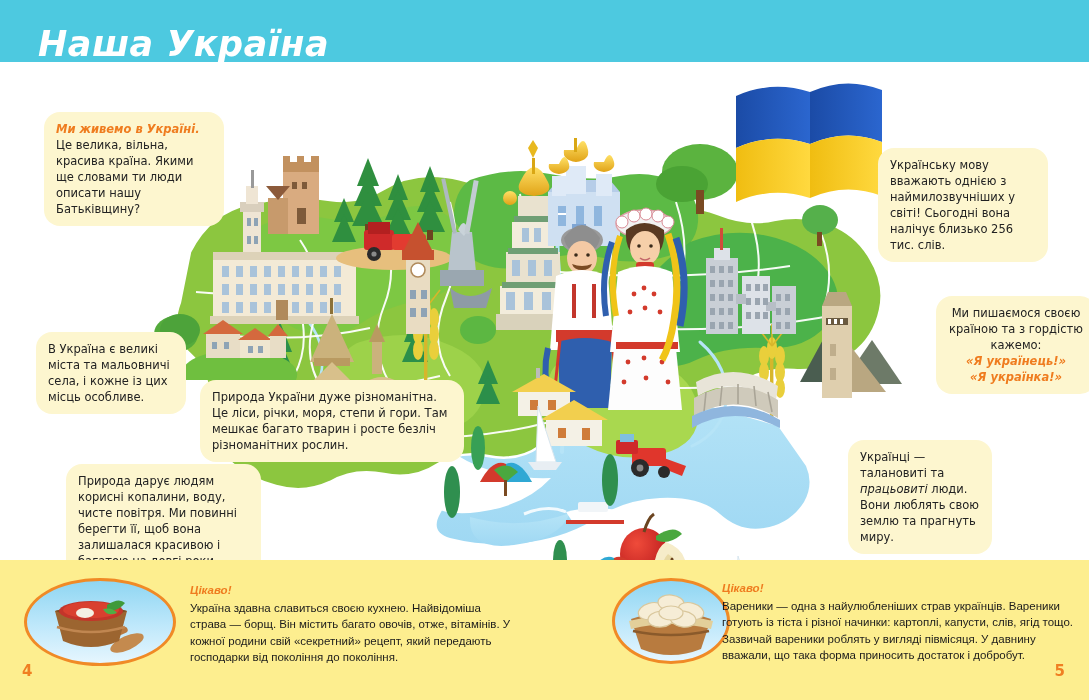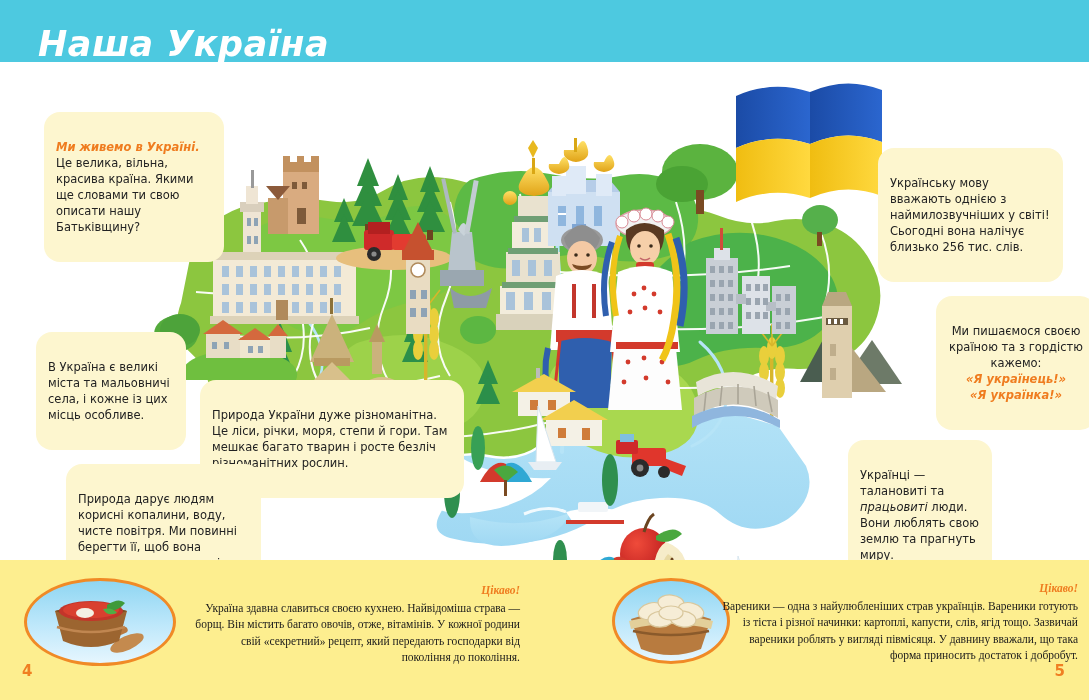--- a/index.html
+++ b/index.html
@@ -43,49 +43,48 @@
     overflow:hidden;
   }
   .med-borscht { left:24px; top:578px; width:152px; height:88px; }
   .med-varenyky { left:612px; top:578px; width:118px; height:86px; }
 
   
   .callout {
     position:absolute;
     background:#fdf6cf;
     border-radius:16px;
-    padding:27px 12px;
+    padding:9px 12px;
     font-size:11.5px;
     line-height:16px;
     color:#222;
     font-family:"DejaVu Sans", sans-serif;
   }
   .callout .hl {
     color:#ef7c1f; font-style:italic; font-weight:bold; display:block;
   }
   .callout .it { font-style:italic; }
   .callout.centered { text-align:center; }
   .callout .accent {
     color:#ef7c1f; font-style:italic; font-weight:bold; display:block;
   }
 
   .c-live   { left:44px;  top:112px; width:180px; }
   .c-cities { left:36px;  top:332px; width:150px; }
   .c-nature { left:200px; top:380px; width:264px; }
   .c-minerals{left:66px;  top:464px; width:195px; }
-  .c-lang   { left:878px; top:148px; width:185px; }
+  .c-lang   { left:878px; top:148px; width:170px; }
   .c-proud  { left:936px; top:296px; width:160px; }
   .c-people { left:848px; top:440px; width:144px; }
 
   
   .fact {
     position:absolute;
     font-size:11.5px; line-height:16.5px; color:#1b1b1b;
-    font-family:Liberation Serif, serif;
-    text-align:right;
+    font-family:Liberation Sans, sans-serif;
   }
   .fact .fhead {
     color:#ef7c1f; font-style:italic; font-weight:bold;
     display:block; margin-bottom:1px; font-size:11.5px;
   }
   .fact-borscht { left:190px; top:582px; width:330px; }
   .fact-varenyky{ left:722px; top:580px; width:356px; }
 
   
   .map-wrap { position:absolute; left:0; top:62px; width:1089px; height:498px; }
@@ -634,21 +633,21 @@
       <path d="M736 34 q36-16 74 -4 l0 52 q-38-12 -74 4z" fill="url(#gFlagB)"></path>
       <path d="M736 86 q36-16 74 -4 l0 54 q-38-12 -74 4z" fill="url(#gFlagY)"></path>
       <path d="M810 30 q36-16 72 -2 l0 52 q-36-14 -72 2z" fill="url(#gFlagB)"></path>
       <path d="M810 82 q36-16 72 -2 l0 54 q-36-14 -72 2z" fill="url(#gFlagY)"></path>
     </g>
   </svg>
   </div>
 
   <div class="callout c-live">
     <span class="hl">Ми живемо в Україні.</span>
-    <span>Це велика, вільна, красива країна. Якими ще словами ти свою описати нашу Батьківщину?</span>
+    <span>Це велика, вільна, красива країна. Якими ще словами ти люди описати нашу Батьківщину?</span>
   </div>
 
   <div class="callout c-cities">
     <span>В Україна є великі міста та мальовничі села, і кожне із цих місць особливе.</span>
   </div>
 
   <div class="callout c-nature">
     <span>Природа України дуже різноманітна. Це ліси, річки, моря, степи й гори. Там мешкає багато тварин і росте безліч різноманітних рослин.</span>
   </div>
 

